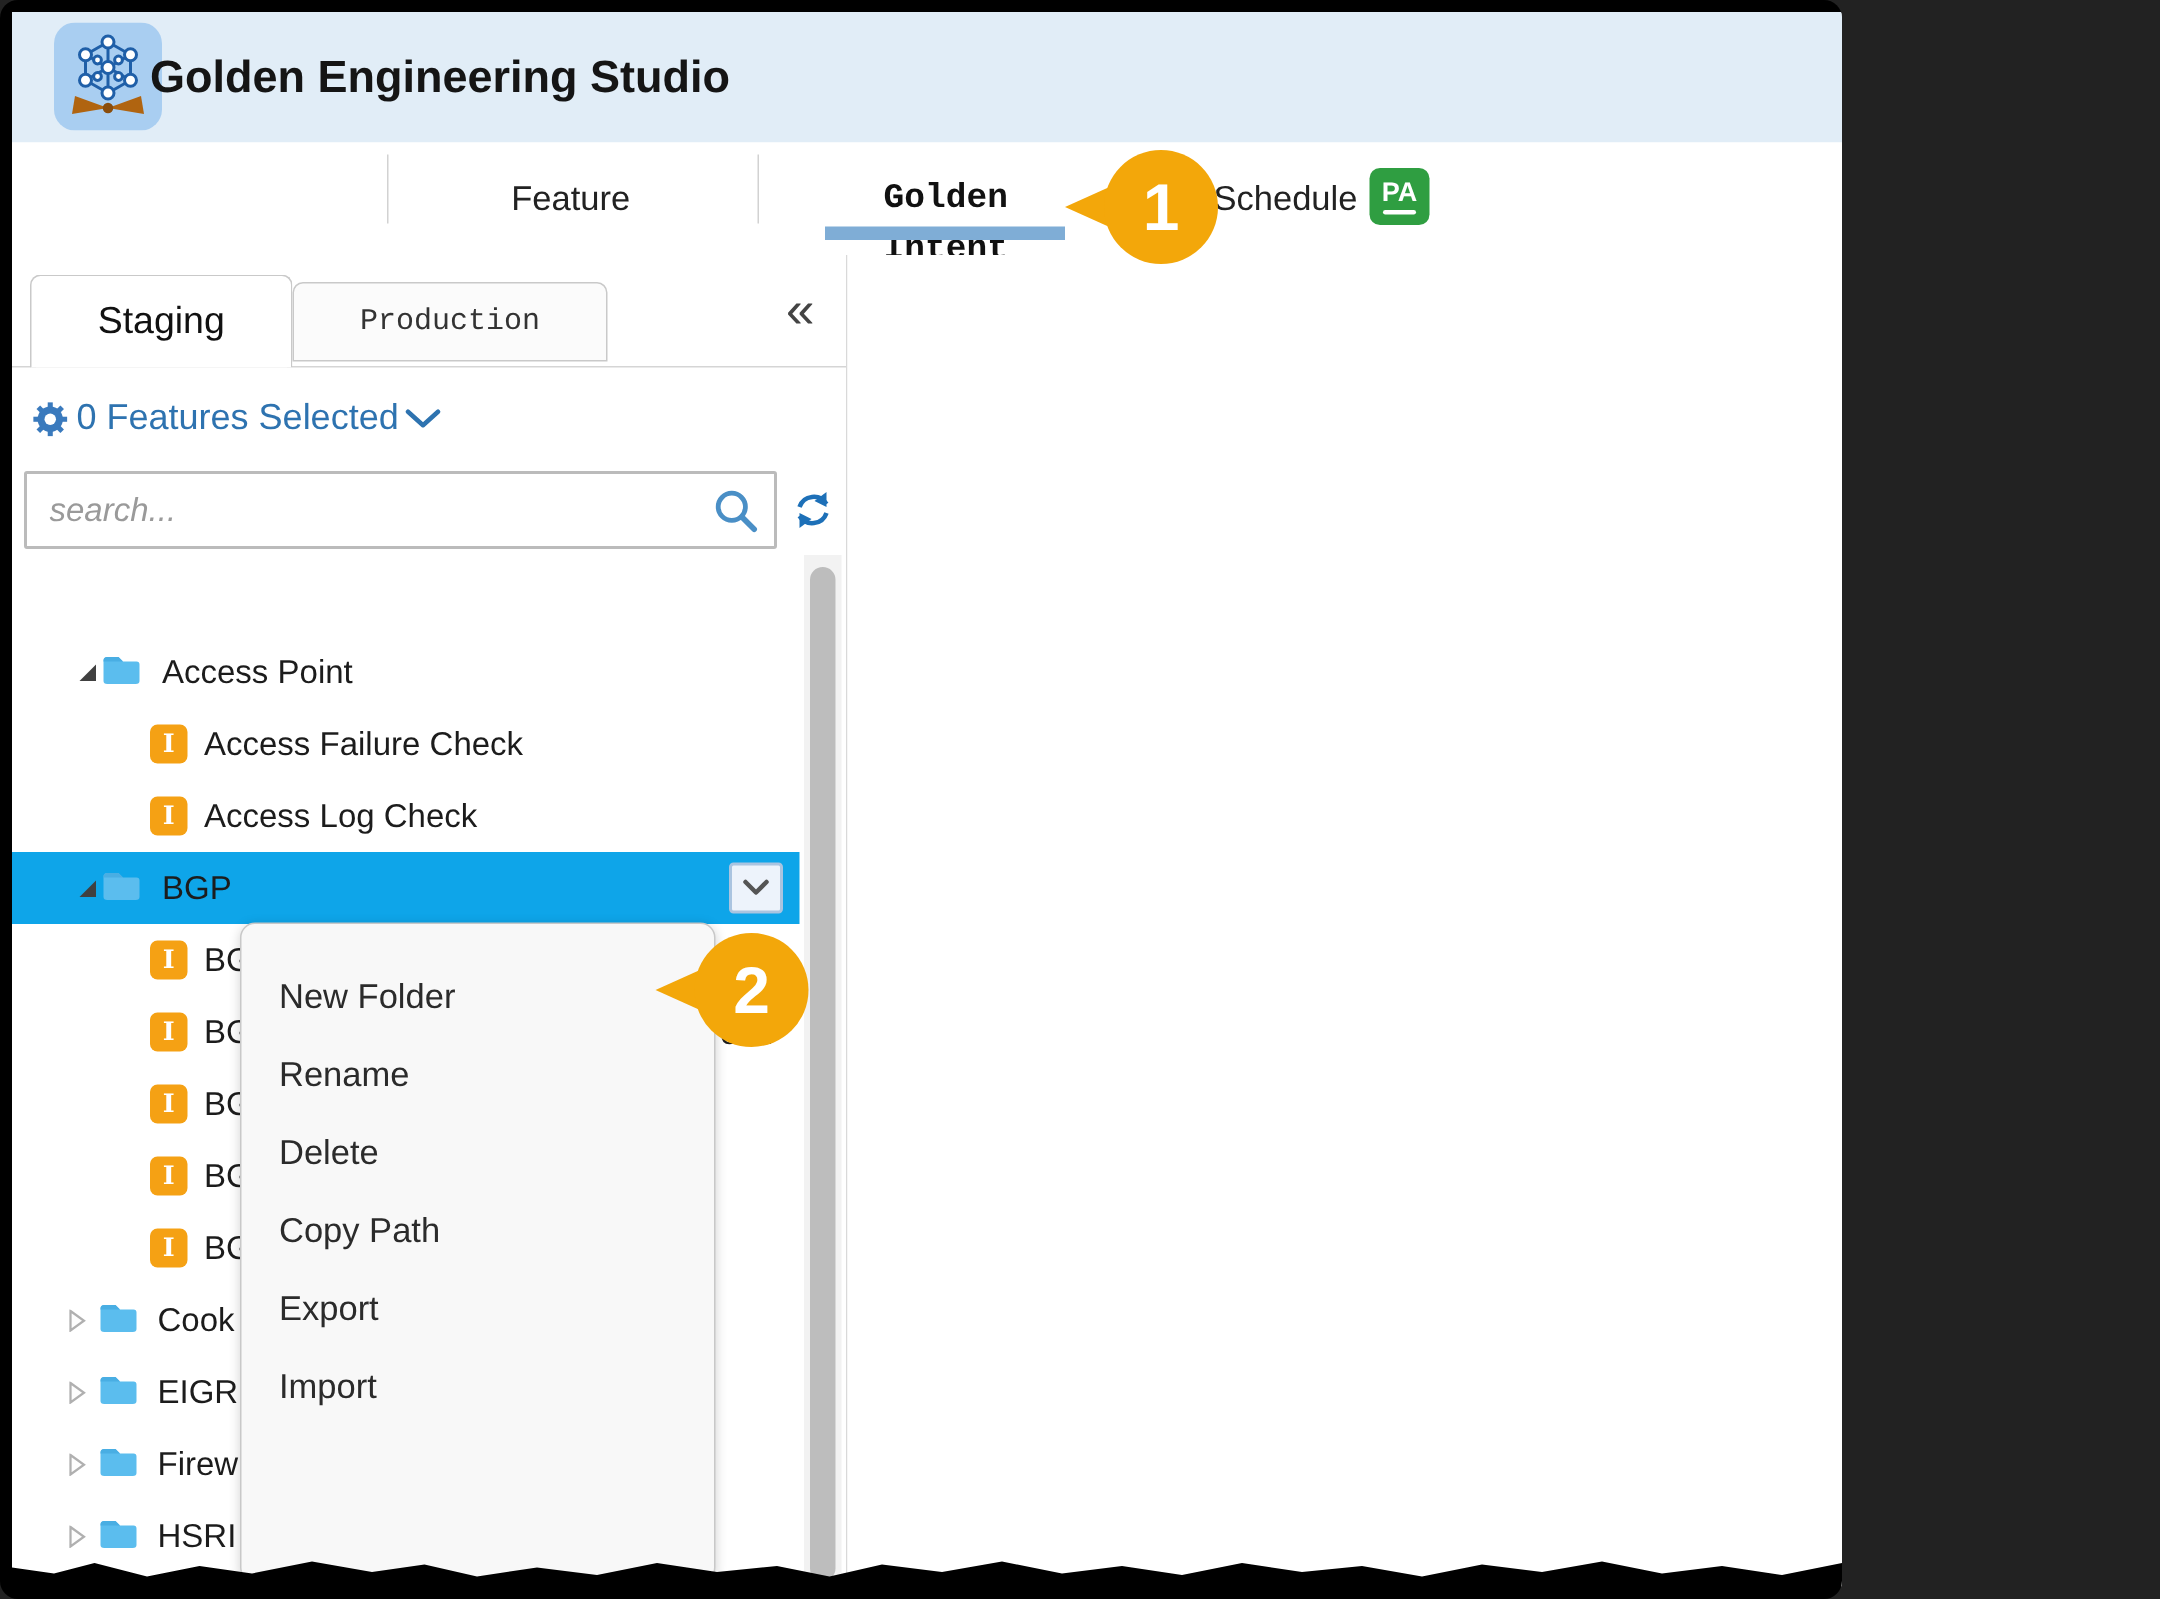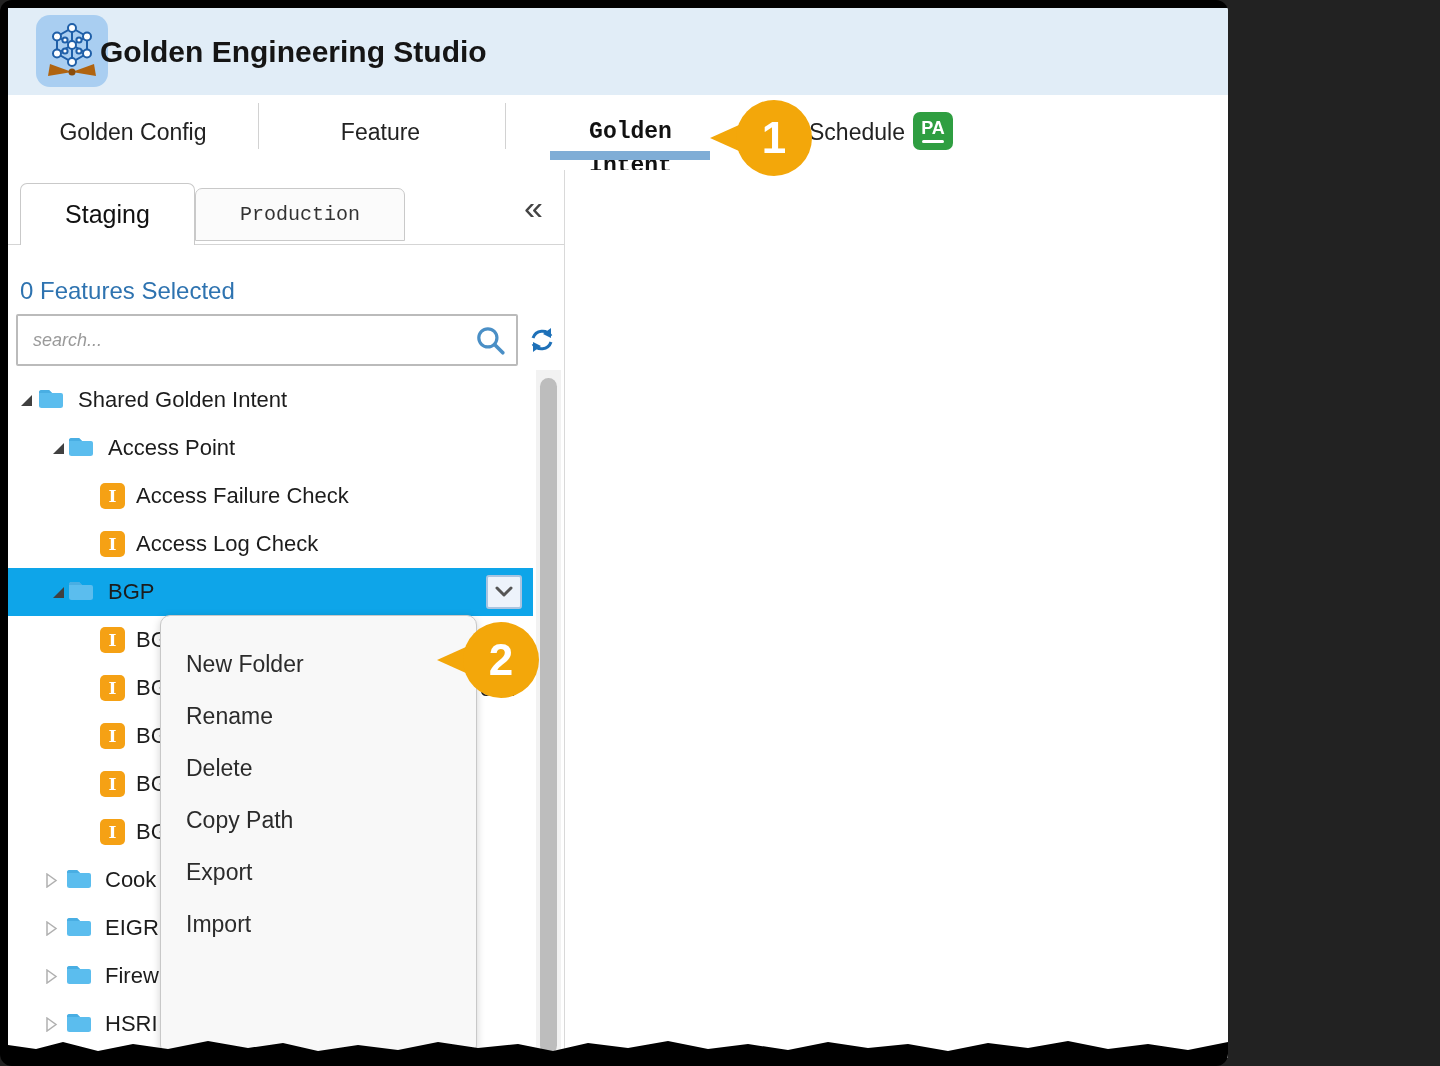--- a/index.html
+++ b/index.html
@@ -33,26 +33,26 @@
   .sidebar{position:absolute;left:0;top:162px;width:556px;height:888px;background:#fff;border-right:1px solid #d9d9d9;}
   .strip-line{position:absolute;left:0;right:0;top:74px;height:1px;background:#d5d5d5;z-index:1;}
   .env-tab{position:absolute;box-sizing:border-box;text-align:center;cursor:pointer;
            border:1px solid #c9c9c9;border-radius:7px 7px 0 0;}
   .env-tab.active{left:12px;top:13px;width:175px;height:62px;line-height:60px;background:#fff;border-bottom:none;
                   font-size:25px;font-weight:400;color:#111;z-index:2;}
   .env-tab.inactive{left:187px;top:18px;width:210px;height:53px;line-height:51px;background:#fbfbfb;
                     font-size:20px;color:#333;z-index:0;font-family:Liberation Mono, monospace;}
   .collapse-btn{position:absolute;left:516px;top:20px;font-size:34px;color:#444;cursor:pointer;line-height:34px;}
 
-  .features-bar{position:absolute;left:12px;top:92px;height:34px;display:flex;align-items:flex-end;gap:15px;cursor:pointer;flex-direction:column;}
+  .features-bar{position:absolute;left:12px;top:92px;height:34px;display:flex;align-items:center;gap:4px;cursor:pointer;}
   .features-bar span{font-size:24px;color:#2e73b0;}
 
   .searchbox{position:absolute;left:8px;top:144px;width:502px;height:52px;box-sizing:border-box;
              border:2px solid #bbbbbb;border-radius:2px;background:#fff;display:flex;align-items:center;}
-  .searchbox input{flex:1;border:none;outline:none;font-size:18px;padding:0 10px 0 15px;color:#333;background:transparent;
+  .searchbox input{flex:1;border:none;outline:none;font-size:22px;padding:0 10px 0 15px;color:#333;background:transparent;
                    font-family:"Liberation Sans","DejaVu Sans",sans-serif;}
   .searchbox input::placeholder{font-style:italic;color:#9a9a9a;}
   .search-ic{margin-right:10px;flex:0 0 auto;cursor:pointer;}
   .refresh-btn{position:absolute;left:519px;top:155px;cursor:pointer;}
 
   
   .trow{position:absolute;left:0;width:100%;height:48px;cursor:pointer;}
   .trow.sel{background:#0ea5e9;width:525px;text-decoration:underline;}
   .trow svg,.trow .ibadge,.trow .tlabel{position:absolute;}
   .tlabel{font-size:22px;color:#1c1c1c;top:11px;white-space:nowrap;}
@@ -114,21 +114,20 @@
         <g fill="#b06410">
           <polygon points="36,57 14,49 12,61"></polygon>
             <polygon points="36,57 58,49 60,61"></polygon>
           <circle cx="36" cy="57" r="3.5" fill="#8a4d0c"></circle>
         </g>
       </svg>
       <h1 class="app-title">Golden Engineering Studio</h1>
     </header>
 
     <nav class="tabbar">
-      <div class="navtab" style="left:30px;width:190px">Golden Config</div>
       <div class="vdiv" style="left:250px"></div>
       <div class="navtab" style="left:290px;width:165px">Feature</div>
       <div class="vdiv" style="left:497px"></div>
       <div class="navtab active" style="left:535px;width:175px">Golden Intent</div>
       <div class="tab-underline"></div>
       <div class="navtab" style="left:790px;width:118px">Schedule</div>
       <div class="pa-badge">
         <span>PA</span>
         <i class="pa-underline"></i>
       </div>
@@ -170,30 +169,20 @@
           <line x1="19.5" y1="19.5" x2="27" y2="27" stroke="#4a8fc6" stroke-width="3.5" stroke-linecap="round"></line>
         </svg>
       </div>
       <svg class="refresh-btn" width="30" height="30" viewBox="0 0 30 30">
         <path d="M24,11 a10,10 0 0 0 -18,2" fill="none" stroke="#1d70b8" stroke-width="3"></path>
         <path d="M6,19 a10,10 0 0 0 18,-2" fill="none" stroke="#1d70b8" stroke-width="3"></path>
         <polygon points="24,3 24,13 16,9" fill="#1d70b8"></polygon>
         <polygon points="6,27 6,17 14,21" fill="#1d70b8"></polygon>
       </svg>
 
-      <div class="trow" style="top:206px">
-        <svg style="left:12px;top:18px" width="13" height="13" viewBox="0 0 13 13">
-            <polygon points="12,1 12,12 1,12" fill="#404040"></polygon>
-          </svg>
-        <svg style="left:30px;top:11px" width="26" height="22" viewBox="0 0 26 22">
-            <path d="M1,5.5 Q1,3 3.5,3 H11 L14,6 H23 Q25,6 25,8 V19 Q25,21 22.5,21 H3.5 Q1,21 1,19 Z" fill="#5bbdee"></path>
-            <path d="M1,5.5 Q1,3 3.5,3 H11 L14,6 H1 Z" fill="#49aee3"></path>
-          </svg>
-        <span class="tlabel" style="left:70px">Shared Golden Intent</span>
-      </div>
 
       <div class="trow" style="top:254px">
         <svg style="left:44px;top:18px" width="13" height="13" viewBox="0 0 13 13">
             <polygon points="12,1 12,12 1,12" fill="#404040"></polygon>
           </svg>
         <svg style="left:60px;top:11px" width="26" height="22" viewBox="0 0 26 22">
             <path d="M1,5.5 Q1,3 3.5,3 H11 L14,6 H23 Q25,6 25,8 V19 Q25,21 22.5,21 H3.5 Q1,21 1,19 Z" fill="#5bbdee"></path>
             <path d="M1,5.5 Q1,3 3.5,3 H11 L14,6 H1 Z" fill="#49aee3"></path>
           </svg>
         <span class="tlabel" style="left:100px">Access Point</span>

